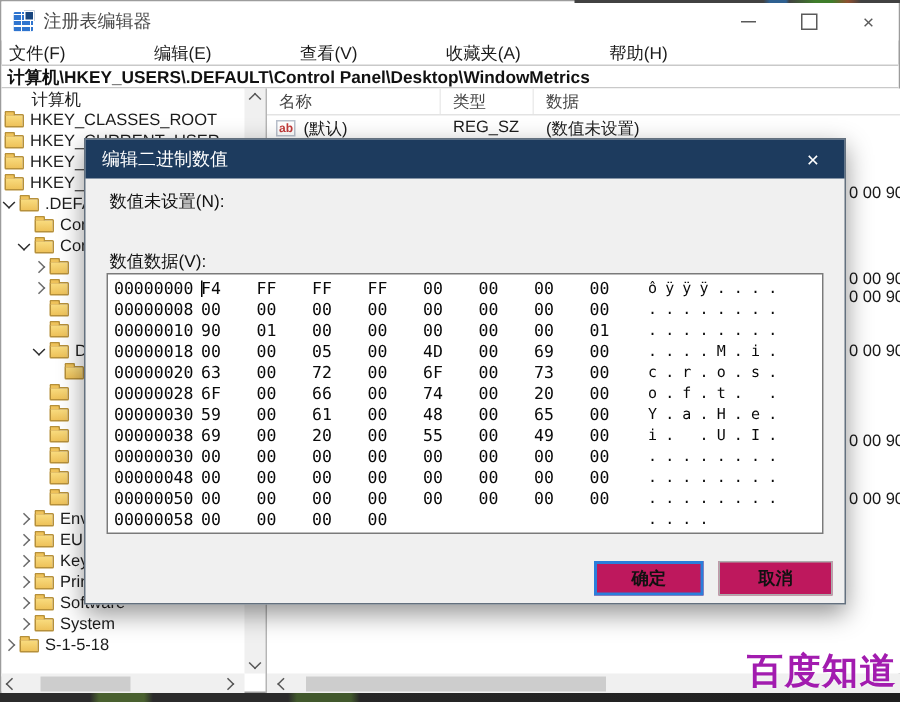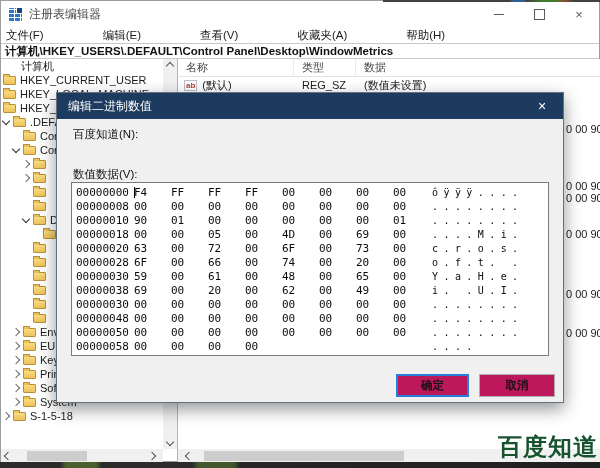--- a/index.html
+++ b/index.html
@@ -116,20 +116,24 @@
     <div class="addressbar">
       <span>计算机\HKEY_USERS\.DEFAULT\Control Panel\Desktop\WindowMetrics</span>
     </div>
 
     <div class="treepane" id="tree">
         <div class="tree-row" style="padding-left: 20px;">
           <span class="tree-label">计算机</span>
         </div>
         <div class="tree-row" style="padding-left: 2px;">
           <span class="folder"></span>
+          <span class="tree-label">HKEY_CLASSES_ROOT</span>
+        </div>
+        <div class="tree-row" style="padding-left: 2px;">
+          <span class="folder"></span>
           <span class="tree-label">HKEY_CURRENT_USER</span>
         </div>
         <div class="tree-row" style="padding-left: 2px;">
           <span class="folder"></span>
           <span class="tree-label">HKEY_LOCAL_MACHINE</span>
         </div>
         <div class="tree-row" style="padding-left: 2px;">
           <span class="folder"></span>
           <span class="tree-label">HKEY_USERS</span>
         </div>
@@ -295,21 +299,21 @@
     </div>
   </div>
 
   <div class="dialog">
     <div class="dlg-title">
       <span class="dlg-title-text">编辑二进制数值</span>
       <div class="dlg-close">
           <span>×</span>
         </div>
     </div>
-    <div class="dlg-label lab-name">百度知道(N):</div>
+    <div class="dlg-label lab-name">数值未设置(N):</div>
     <div class="dlg-label lab-data">数值数据(V):</div>
     <div class="hexbox" id="hexrows">
         <div class="hexrow">
           <span class="addr">00000000</span>
           <span class="caret"></span>
           <span class="byte">F4</span>
           <span class="byte">FF</span>
           <span class="byte">FF</span>
           <span class="byte">FF</span>
           <span class="byte">00</span>
@@ -389,21 +393,21 @@
           <span class="byte">65</span>
           <span class="byte">00</span>
           <span class="ascii" style="margin-left: auto;">Y . a . H . e .</span>
         </div>
         <div class="hexrow">
           <span class="addr">00000038</span>
           <span class="byte">69</span>
           <span class="byte">00</span>
           <span class="byte">20</span>
           <span class="byte">00</span>
-          <span class="byte">62</span>
+          <span class="byte">55</span>
           <span class="byte">00</span>
           <span class="byte">49</span>
           <span class="byte">00</span>
           <span class="ascii" style="margin-left: auto;">i .   . U . I .</span>
         </div>
         <div class="hexrow">
           <span class="addr">00000030</span>
           <span class="byte">00</span>
           <span class="byte">00</span>
           <span class="byte">00</span>
@@ -448,16 +452,16 @@
         </div>
       </div>
     <div class="dlg-btn btn-ok">
         <span>确定</span>
       </div>
     <div class="dlg-btn btn-cancel">
         <span>取消</span>
       </div>
   </div>
 
-  <div class="watermark" id="watermark" style="color: #14532d;">百度知道</div>
+  <div class="watermark" id="watermark" style="color: #a21caf;">百度知道</div>
   <div class="topstrip"></div>
   <div class="bottomstrip"></div>
 </div>
 
 </body></html>

